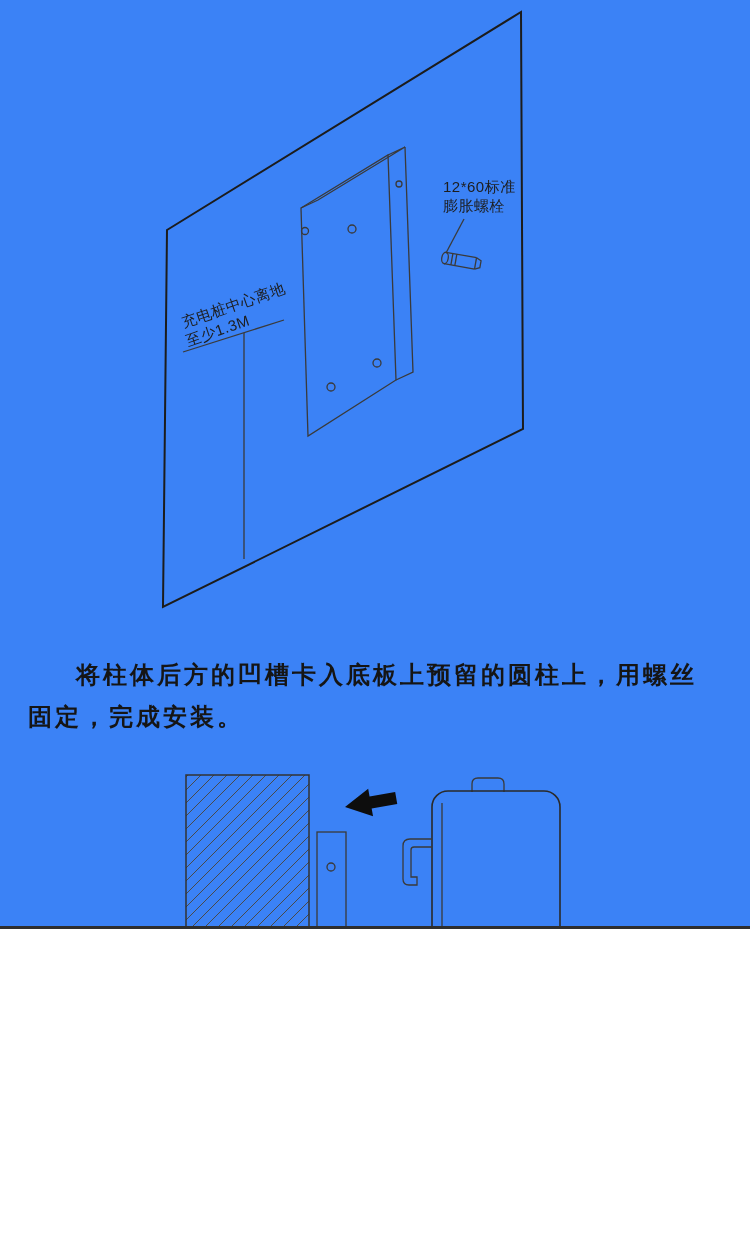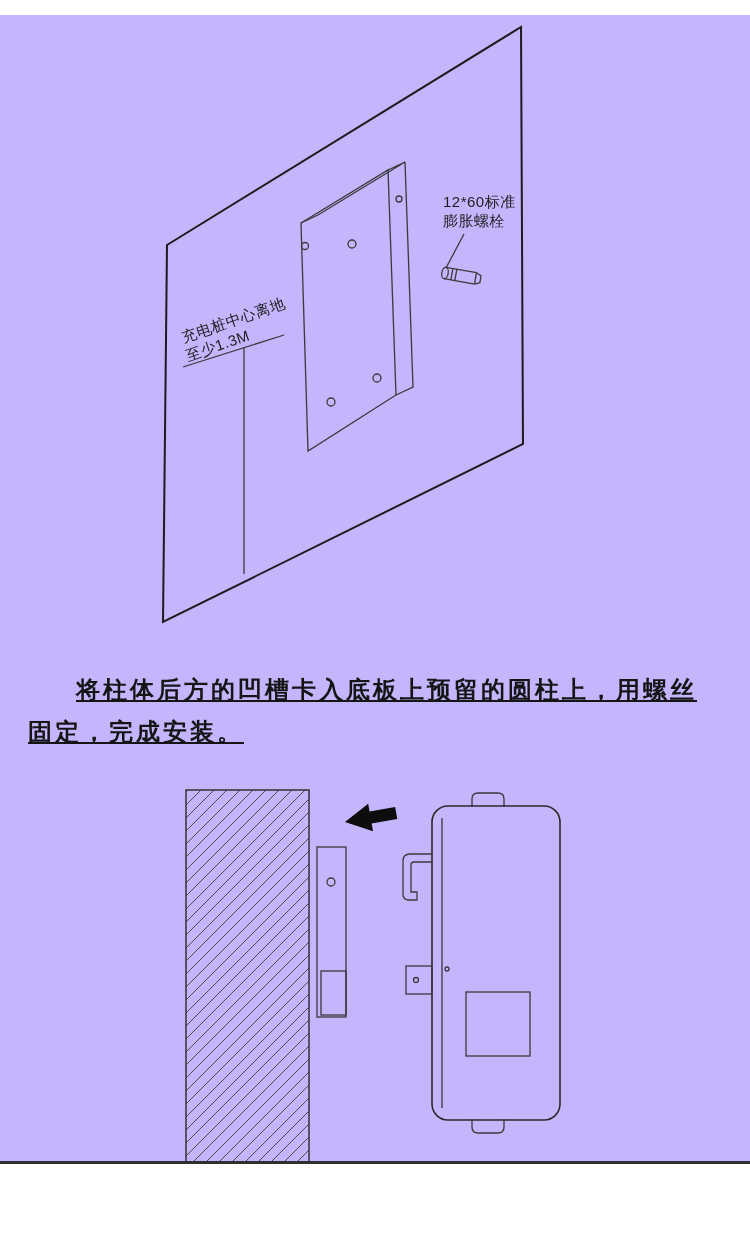--- a/index.html
+++ b/index.html
@@ -1,27 +1,27 @@
 <!DOCTYPE html>
 <html><head>
 <meta charset="utf-8">
 <style>
   html,body { margin:0; padding:0; background:#ffffff; }
   .page {
-    position:relative; width:750px; height:1149px; margin:15px auto;
-    background:#c4b5fd; overflow:hidden;
+    position:relative; width:750px; height:929px; margin:0 auto;
+    background:#3b82f6; overflow:hidden;
     font-family:"Liberation Sans", sans-serif;
   }
   .diagram { position:absolute; left:0; display:block; }
   #top-diagram { top:0; }
   #bottom-diagram { top:755px; }
   .instruction {
     position:absolute; left:28px; top:654px; width:684px;
     font-size:24px; font-weight:700; letter-spacing:3px;
-    line-height:42px; color:#151515; text-indent:48px;text-decoration:underline;
+    line-height:42px; color:#151515; text-indent:48px;
   }
   .lbl { font-family:"Liberation Sans", sans-serif; font-size:15px; fill:#1d1d1d; letter-spacing:0.5px; }
   .thin  { stroke:#3a3a3a; stroke-width:1.3; fill:none; }
   .med   { stroke:#2a2a2a; stroke-width:1.6; fill:none; }
   .wallln{ stroke:#1c1c1c; stroke-width:2; fill:none; }
   .bottom-divider {
     position:absolute; left:0; bottom:0; width:750px; height:3px; background:#2e2e2e;
   }
 </style>
 </head>

